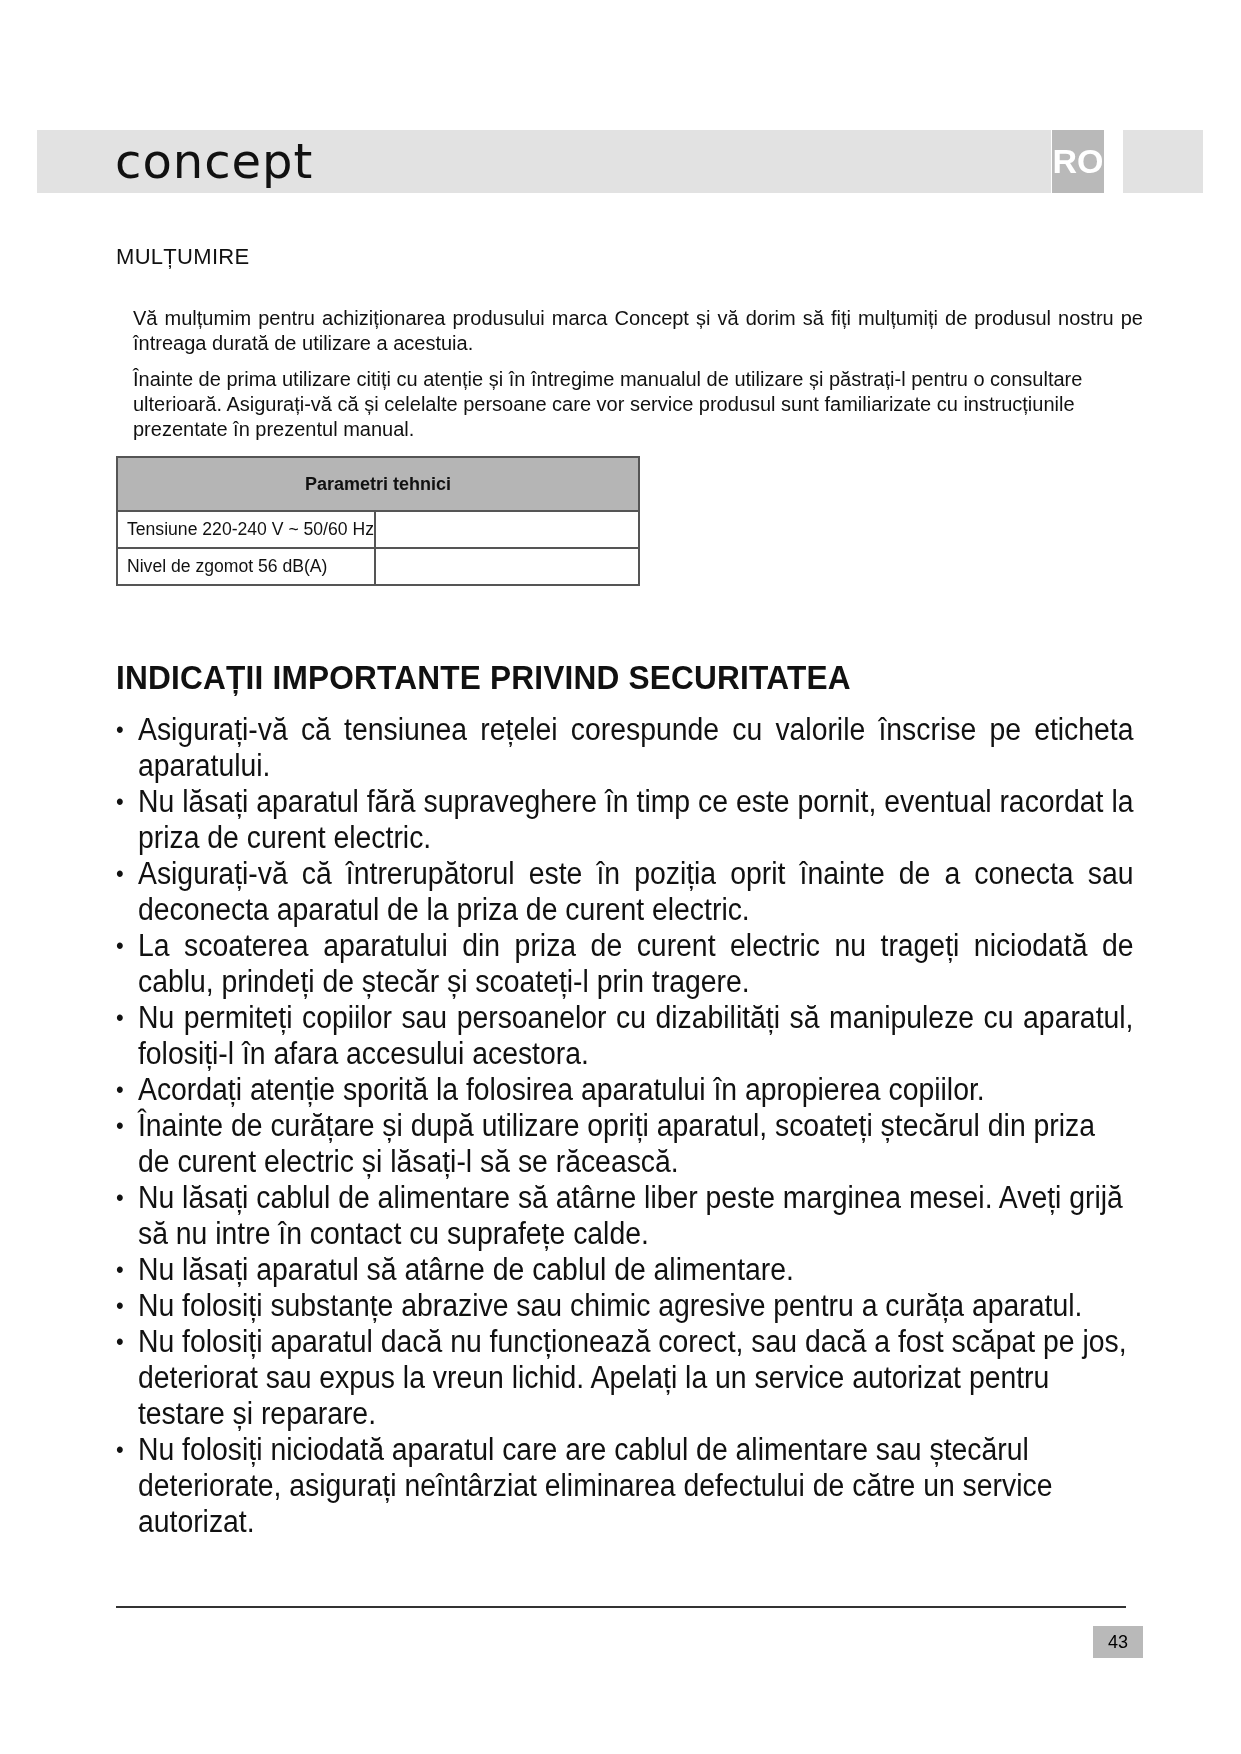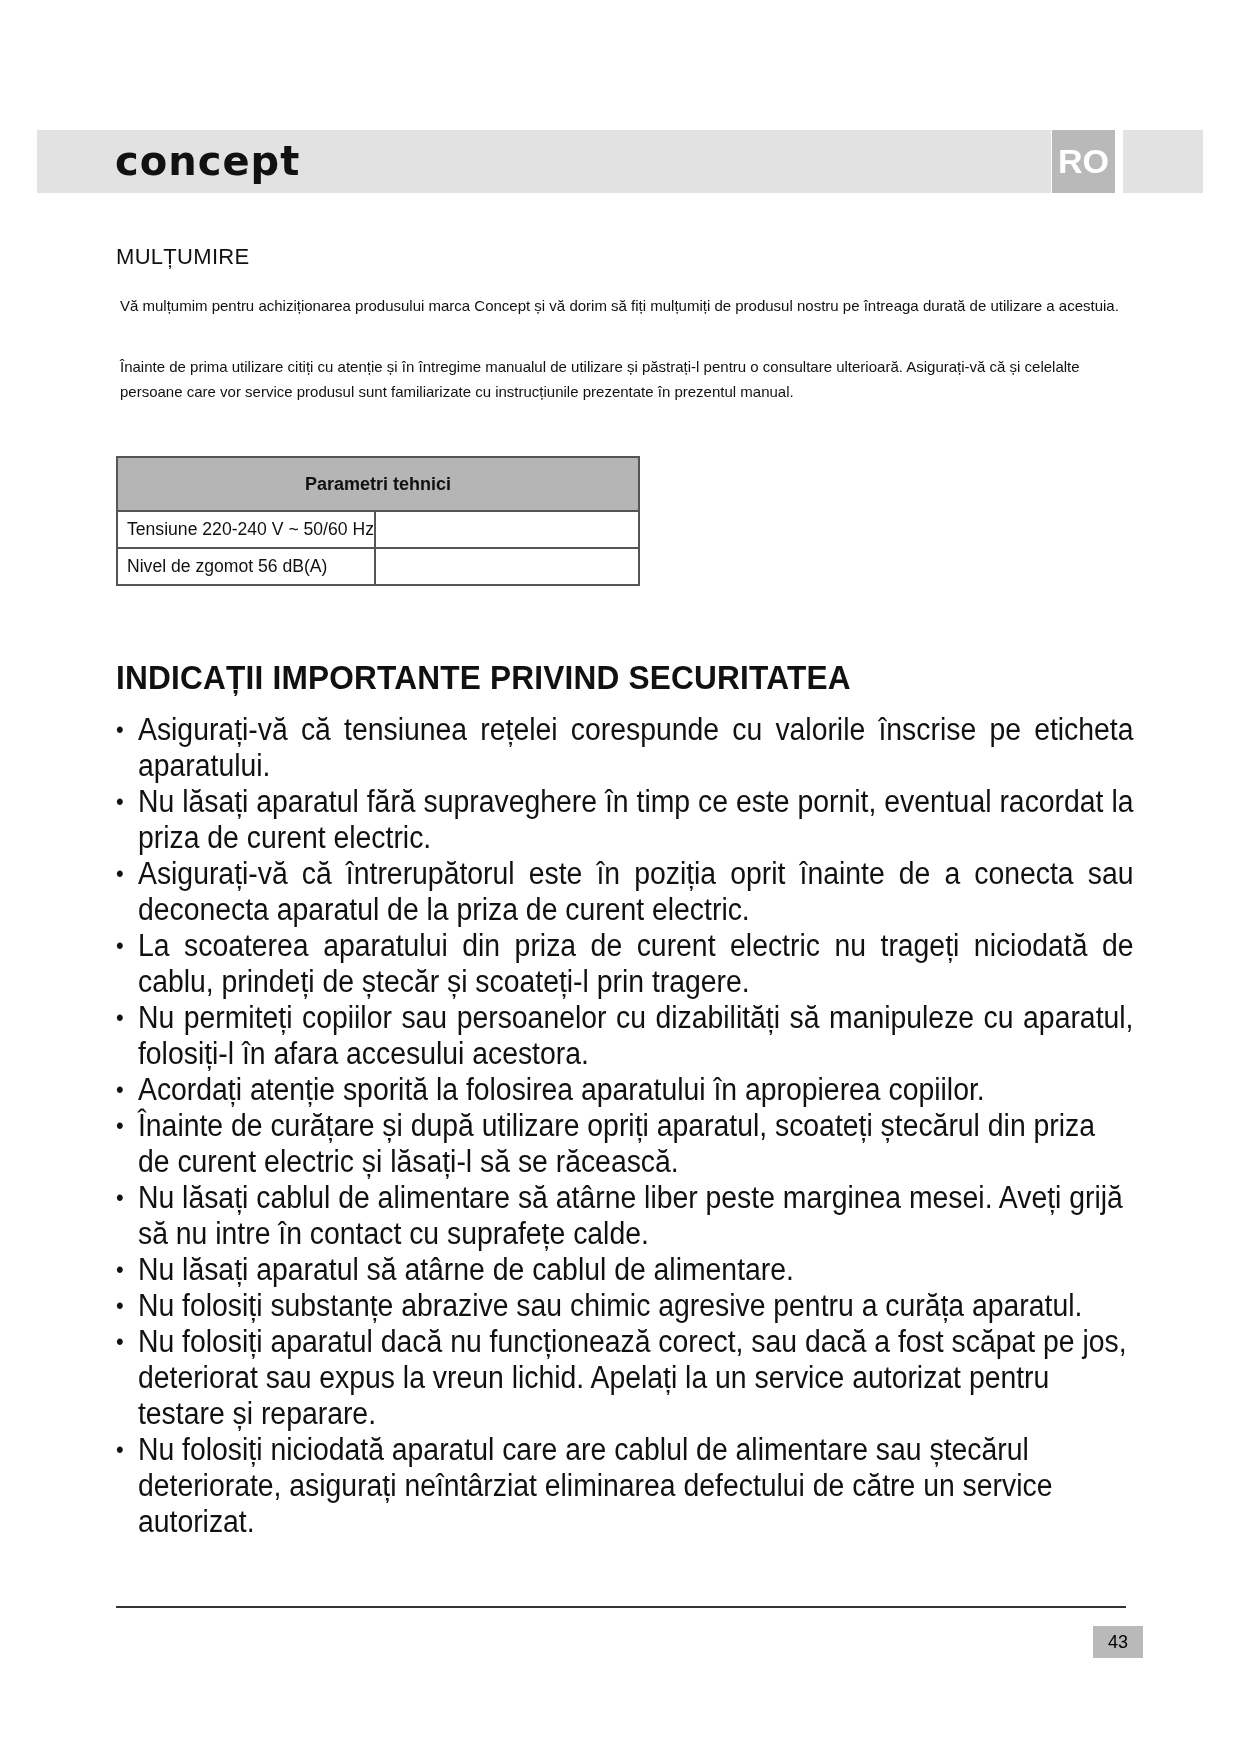--- a/index.html
+++ b/index.html
@@ -6,42 +6,42 @@
     body {
       width: 1241px; height: 1754px; position: relative; overflow: hidden;
       font-family: "Liberation Sans", "DejaVu Sans", sans-serif; color: #111;
     }
     .header-bar {
       position: absolute; left: 37px; top: 130px; width: 1014px; height: 63px;
       background: #e2e2e2;
     }
     .logo {
       position: absolute; left: 115px; top: 136px; height: 50px;
-      font-family: "DejaVu Sans", sans-serif; font-weight: bold;
-      font-size: 40px; letter-spacing: 1px; color: #111; line-height: 50px;
+      font-family: "DejaVu Sans", sans-serif; font-weight: normal;
+      font-size: 48px; letter-spacing: 1px; color: #111; line-height: 50px;
     }
     .lang-badge {
-      position: absolute; left: 1052px; top: 130px; width: 63px; height: 63px;
+      position: absolute; left: 1052px; top: 130px; width: 52px; height: 63px;
       background: #b9b9b9; color: #fff; font-weight: bold; font-size: 34px;
       display: flex; align-items: center; justify-content: center;
       font-family: "Liberation Sans", sans-serif;
     }
     .header-tail {
       position: absolute; left: 1123px; top: 130px; width: 80px; height: 63px;
       background: #e2e2e2;
     }
     .content {
       position: absolute; left: 116px; width: 1010px;
     }
     .h-thanks {
       top: 244px; font-weight: normal; font-size: 22px; letter-spacing: 0.3px;
     }
     .intro-p {
-      font-size: 15px; line-height: 25px; text-align: justify;
-      margin: 4px;
+      font-size: 20px; line-height: 25px; text-align: justify;
+      margin: 17px;
     }
     .intro1 { top: 289px; }
     .intro2 { top: 350px; text-align: left; }
     table.params {
       position: absolute; left: 116px; top: 456px; width: 524px;
       border-collapse: collapse; font-size: 17.6px;
     }
     table.params th {
       background: #b5b5b5; border: 2px solid #555; height: 36px;
       font-weight: bold; font-size: 18px; text-align: center; padding: 8px;

